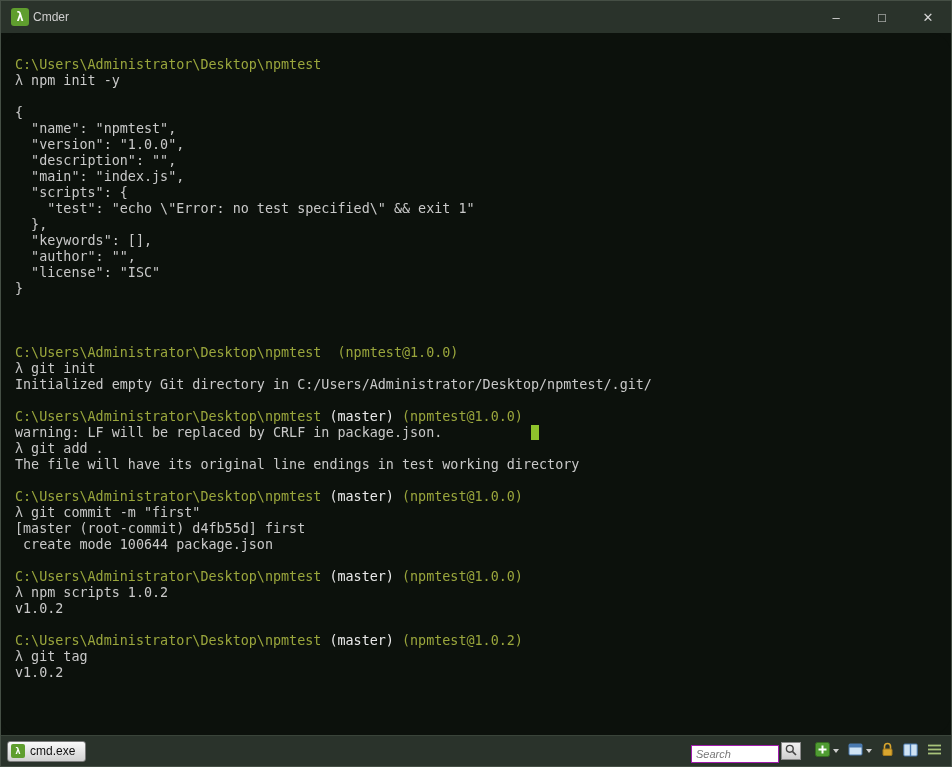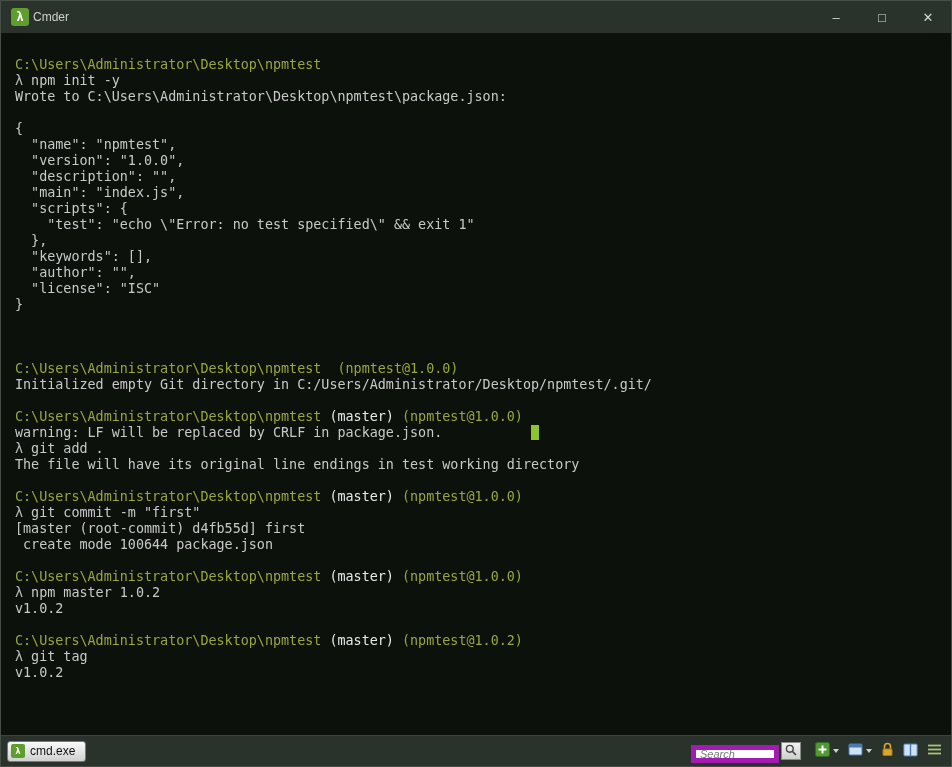--- a/index.html
+++ b/index.html
@@ -31,21 +31,21 @@
   .c-cursor{background:var(--cursor);color:var(--cursor);}
   
   .statusbar{flex:0 0 30px;height:30px;background:var(--chrome-bg);border-top:1px solid #3a443a;
     display:flex;align-items:center;padding:0 6px;gap:3px;}
   .tab{display:flex;align-items:center;gap:5px;background:linear-gradient(#fafafa,#d0d0d0);
     border:1px solid #7a7a7a;border-radius:3px;padding:0 10px 0 3px;font-size:12px;color:#111;
     height:21px;box-sizing:border-box;cursor:default;}
   .tab-icon{width:14px;height:14px;border-radius:2px;background:var(--brand-green);color:#fff;
     font-family:"DejaVu Sans Mono",monospace;font-weight:bold;font-size:9px;line-height:14px;text-align:center;}
   .spacer{flex:1;}
-  .search{width:88px;height:18px;box-sizing:border-box;border:5px solid #a21caf;font-size:11px;
+  .search{width:88px;height:18px;box-sizing:border-box;border:1px solid #a21caf;font-size:11px;
     padding:0 4px;font-family:"Liberation Sans",sans-serif;background:#ffffff;color:#222;margin-top:6px;}
   .search::placeholder{font-style:italic;color:#777;}
   .sb-btn{display:flex;align-items:center;justify-content:center;background:transparent;border:none;
     padding:0 3px;height:22px;cursor:default;}
   .search-go{width:20px;height:18px;box-sizing:border-box;background:linear-gradient(#f2f2f2,#cfcfcf);
     border:1px solid #8a8a8a;display:flex;align-items:center;justify-content:center;padding:0;margin-left:-1px;}
   .caret{width:0;height:0;border-left:3px solid transparent;border-right:3px solid transparent;
     border-top:4px solid #cfcfcf;margin-left:3px;display:inline-block;}
 </style>
 </head>
@@ -59,52 +59,52 @@
     <div class="win-controls">
       <button class="win-btn">–</button>
       <button class="win-btn">□</button>
       <button class="win-btn">✕</button>
     </div>
   </div>
 
   <div class="terminal">
       <div class="term-line"><span class="c-path">C:\Users\Administrator\Desktop\npmtest</span></div>
       <div class="term-line"><span class="c-lambda">λ</span><span class="c-text"> npm init -y</span></div>
-      <div class="term-line"><span class="c-text">Wrote to C:\Users\Administrator\Desktop\npmtest\package.json:</span></div>
       <div class="term-line"></div>
       <div class="term-line"><span class="c-text">{</span></div>
       <div class="term-line"><span class="c-text">  "name": "npmtest",</span></div>
       <div class="term-line"><span class="c-text">  "version": "1.0.0",</span></div>
       <div class="term-line"><span class="c-text">  "description": "",</span></div>
       <div class="term-line"><span class="c-text">  "main": "index.js",</span></div>
       <div class="term-line"><span class="c-text">  "scripts": {</span></div>
       <div class="term-line"><span class="c-text">    "test": "echo \"Error: no test specified\" &amp;&amp; exit 1"</span></div>
       <div class="term-line"><span class="c-text">  },</span></div>
       <div class="term-line"><span class="c-text">  "keywords": [],</span></div>
       <div class="term-line"><span class="c-text">  "author": "",</span></div>
       <div class="term-line"><span class="c-text">  "license": "ISC"</span></div>
       <div class="term-line"><span class="c-text">}</span></div>
       <div class="term-line"></div>
       <div class="term-line"></div>
       <div class="term-line"></div>
       <div class="term-line"><span class="c-path">C:\Users\Administrator\Desktop\npmtest</span><span class="c-text">  </span><span class="c-ver">(npmtest@1.0.0)</span></div>
+      <div class="term-line"><span class="c-lambda">λ</span><span class="c-text"> git init</span></div>
       <div class="term-line"><span class="c-text">Initialized empty Git directory in C:/Users/Administrator/Desktop/npmtest/.git/</span></div>
       <div class="term-line"></div>
       <div class="term-line"><span class="c-path">C:\Users\Administrator\Desktop\npmtest</span><span class="c-text"> </span><span class="c-branch">(master)</span><span class="c-text"> </span><span class="c-ver">(npmtest@1.0.0)</span></div>
       <div class="term-line"><span class="c-text">warning: LF will be replaced by CRLF in package.json.</span><span class="c-text">           </span><span class="c-cursor"> </span></div>
       <div class="term-line"><span class="c-lambda">λ</span><span class="c-text"> git add .</span></div>
       <div class="term-line"><span class="c-text">The file will have its original line endings in test working directory</span></div>
       <div class="term-line"></div>
       <div class="term-line"><span class="c-path">C:\Users\Administrator\Desktop\npmtest</span><span class="c-text"> </span><span class="c-branch">(master)</span><span class="c-text"> </span><span class="c-ver">(npmtest@1.0.0)</span></div>
       <div class="term-line"><span class="c-lambda">λ</span><span class="c-text"> git commit -m "first"</span></div>
       <div class="term-line"><span class="c-text">[master (root-commit) d4fb55d] first</span></div>
       <div class="term-line"><span class="c-text"> create mode 100644 package.json</span></div>
       <div class="term-line"></div>
       <div class="term-line"><span class="c-path">C:\Users\Administrator\Desktop\npmtest</span><span class="c-text"> </span><span class="c-branch">(master)</span><span class="c-text"> </span><span class="c-ver">(npmtest@1.0.0)</span></div>
-      <div class="term-line"><span class="c-lambda">λ</span><span class="c-text"> npm master 1.0.2</span></div>
+      <div class="term-line"><span class="c-lambda">λ</span><span class="c-text"> npm scripts 1.0.2</span></div>
       <div class="term-line"><span class="c-text">v1.0.2</span></div>
       <div class="term-line"></div>
       <div class="term-line"><span class="c-path">C:\Users\Administrator\Desktop\npmtest</span><span class="c-text"> </span><span class="c-branch">(master)</span><span class="c-text"> </span><span class="c-ver">(npmtest@1.0.2)</span></div>
       <div class="term-line"><span class="c-lambda">λ</span><span class="c-text"> git tag</span></div>
       <div class="term-line"><span class="c-text">v1.0.2</span></div>
     </div>
 
   <div class="statusbar">
     <div class="tab">
       <span class="tab-icon">λ</span>

